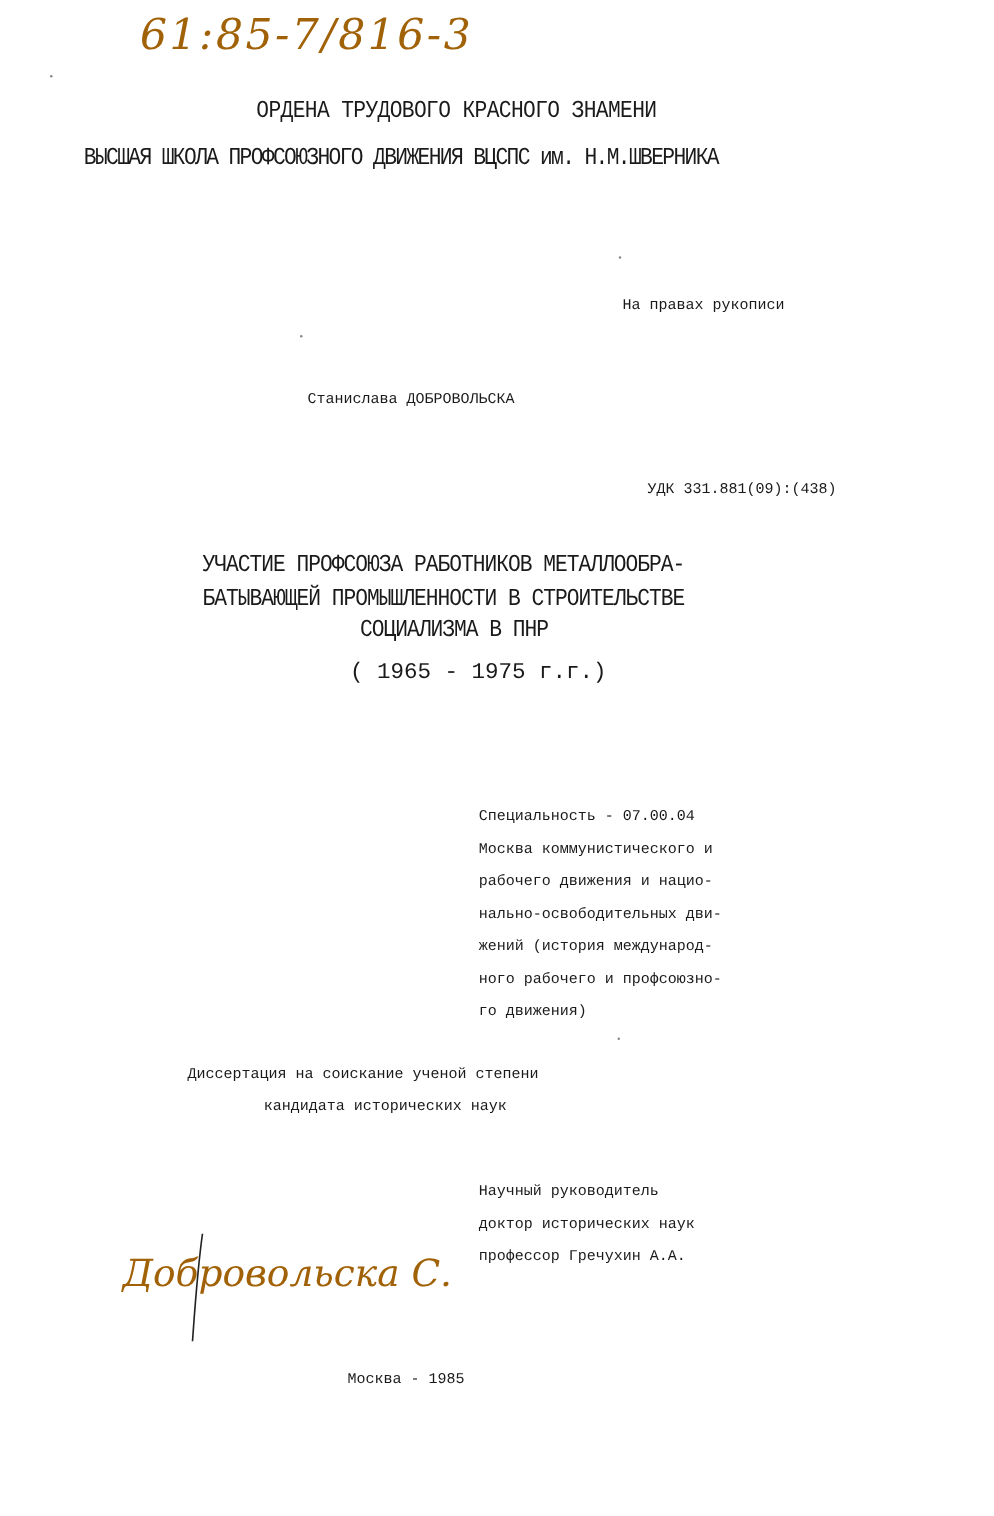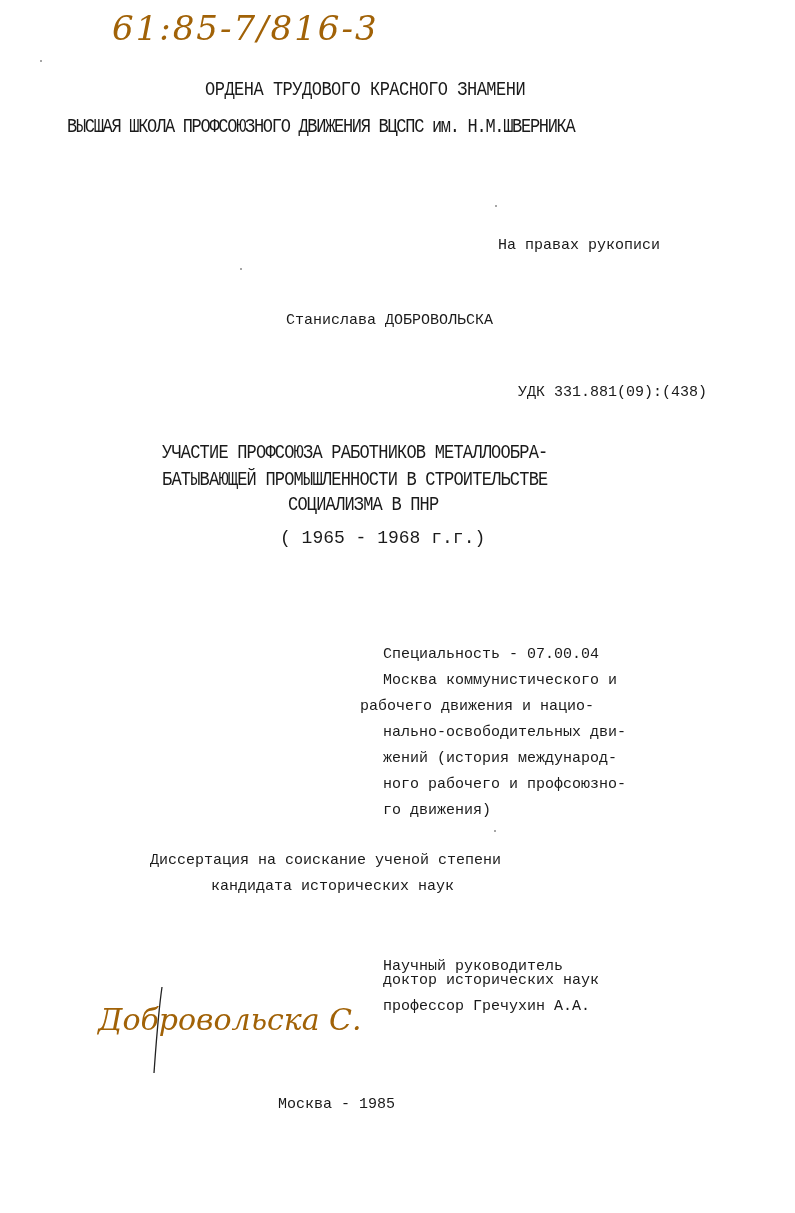--- a/index.html
+++ b/index.html
@@ -1,62 +1,62 @@
 <!DOCTYPE html>
 <html><head>
   <meta charset="utf-8">
   <style>
     html, body { margin: 0; padding: 0; background: #ffffff; }
     body { width: 795px; height: 1213px; position: relative; overflow: hidden;
       font-family: "Liberation Mono", "DejaVu Sans Mono", monospace; color: #1a1a1a; }
-    .t { position: absolute; white-space: pre; font-size: 15px; line-height: 1; letter-spacing: 0px; }
+    .t { position: absolute; white-space: pre; font-size: 12px; line-height: 1; letter-spacing: 0px; }
     .caps { font-size: 17px; transform: scaleY(1.15); transform-origin: left top; letter-spacing: -0.5px; }
     .hand { position: absolute; font-family: "DejaVu Serif", serif; font-style: italic; color: #a16207; }
     .speck { position: absolute; width: 2px; height: 2px; background: #888; border-radius: 1px; }
   </style>
 </head>
 <body>
 
 <div class="hand" style="left:112px; top:8px; font-size:34px; letter-spacing:2px;">61:85-7/816-3</div>
 
 <div>
   <div class="t caps" style="left:205px; top:80px;">ОРДЕНА ТРУДОВОГО КРАСНОГО ЗНАМЕНИ</div>
   <div class="t caps" style="left:67px; top:117px; letter-spacing:-1.3px;">ВЫСШАЯ ШКОЛА ПРОФСОЮЗНОГО ДВИЖЕНИЯ ВЦСПС им. Н.М.ШВЕРНИКА</div>
 </div>
 
 <div class="t" style="left:498px; top:238px;">На правах рукописи</div>
 
-<div class="t" style="left:246px; top:313px;margin-left:40px;">Станислава ДОБРОВОЛЬСКА</div>
+<div class="t" style="left:246px; top:313px;">Станислава ДОБРОВОЛЬСКА</div>
 
 <div class="t" style="left:518px; top:385px;">УДК 331.881(09):(438)</div>
 
 <div>
   <div class="t caps" style="left:162px; top:443px; letter-spacing:-0.8px;">УЧАСТИЕ ПРОФСОЮЗА РАБОТНИКОВ МЕТАЛЛООБРА-</div>
   <div class="t caps" style="left:162px; top:470px; letter-spacing:-0.8px;">БАТЫВАЮЩЕЙ ПРОМЫШЛЕННОСТИ В СТРОИТЕЛЬСТВЕ</div>
   <div class="t caps" style="left:288px; top:495px; letter-spacing:-0.8px;">СОЦИАЛИЗМА В ПНР</div>
-  <div class="t" style="left:280px; top:529px; font-size:18px;">( 1965 - 1968 г.г.)</div>
+  <div class="t" style="left:280px; top:529px; font-size:18px;">( 1965 - 1975 г.г.)</div>
 </div>
 
 <div>
   <div class="t" style="left:383px; top:647px;">Специальность - 07.00.04</div>
   <div class="t" style="left:383px; top:673px;">Москва коммунистического и</div>
-  <div class="t" style="left:360px; top:699px;text-align:right;">рабочего движения и нацио-</div>
+  <div class="t" style="left:383px; top:699px;text-align:right;">рабочего движения и нацио-</div>
   <div class="t" style="left:383px; top:725px;">нально-освободительных дви-</div>
   <div class="t" style="left:383px; top:751px;">жений (история международ-</div>
   <div class="t" style="left:383px; top:777px;">ного рабочего и профсоюзно-</div>
   <div class="t" style="left:383px; top:803px;">го движения)</div>
 </div>
 
 <div>
   <div class="t" style="left:150px; top:853px;">Диссертация на соискание ученой степени</div>
   <div class="t" style="left:211px; top:879px;">кандидата исторических наук</div>
 </div>
 
 <div>
-  <div class="t" style="left:383px; top:947px;margin-top:12px;">Научный руководитель</div>
+  <div class="t" style="left:383px; top:947px;">Научный руководитель</div>
   <div class="t" style="left:383px; top:973px;">доктор исторических наук</div>
   <div class="t" style="left:383px; top:999px;">профессор Гречухин А.А.</div>
 </div>
 
 <div class="hand" style="left:98px; top:1002px; font-size:30px;">Добровольска С.</div>
 <svg style="position:absolute; left:150px; top:985px;" width="20" height="90">
   <path d="M12 2 C 8 30, 6 60, 4 88" stroke="#222" stroke-width="1.3" fill="none"></path>
 </svg>
 
 <div class="t" style="left:278px; top:1097px;">Москва - 1985</div>

